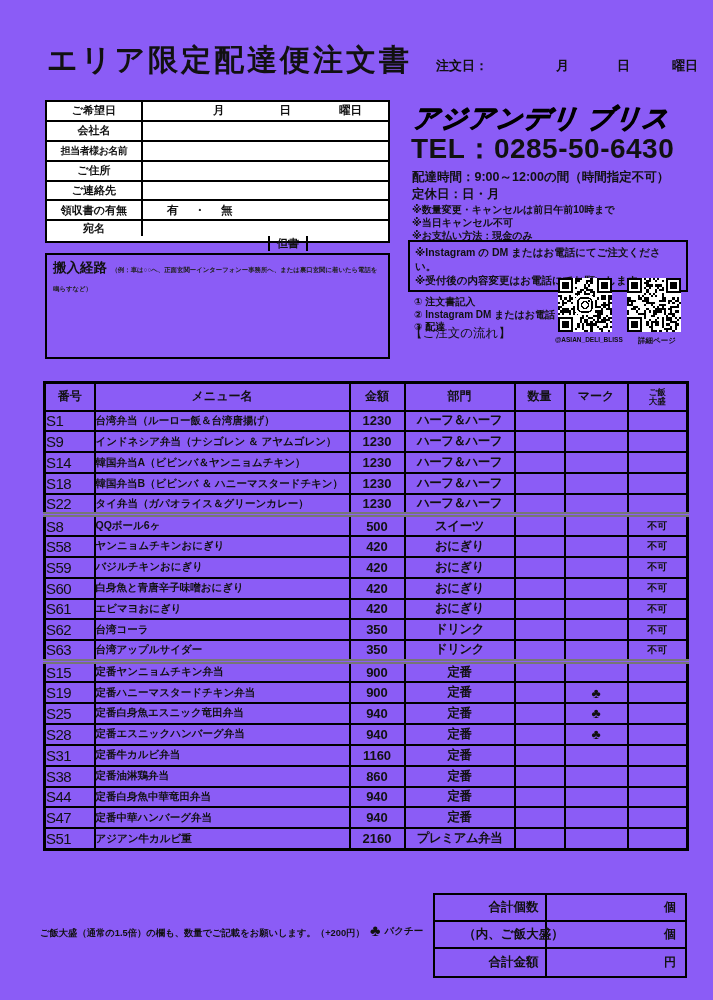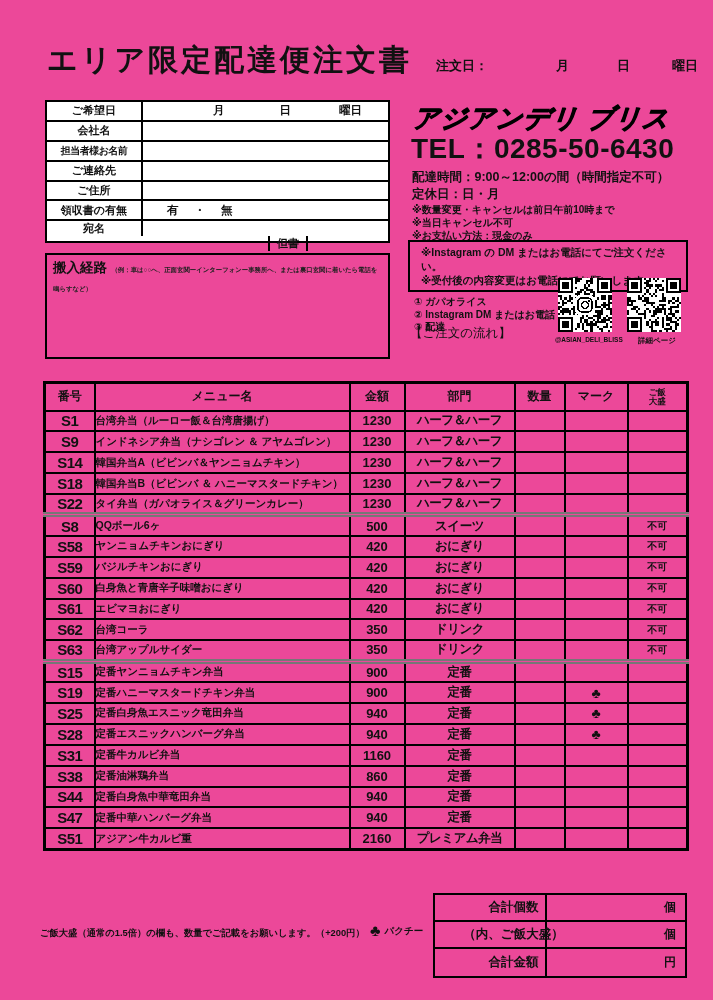--- a/index.html
+++ b/index.html
@@ -1,18 +1,18 @@
 <!DOCTYPE html>
 <html><head>
 <meta charset="utf-8">
 <style>
   * { margin:0; padding:0; box-sizing:border-box; }
   html,body { background:#e8e8e8; }
   body { font-family:"Liberation Sans","DejaVu Sans",sans-serif; color:#111; }
-  .page { position:relative; width:713px; height:1000px; background:#ec4899; overflow:hidden; margin:0 auto; }
+  .page { position:relative; width:713px; height:1000px; background:#8b5cf6; overflow:hidden; margin:0 auto; }
 
   
   .title { position:absolute; left:47px; top:40px; font-size:30px; font-weight:bold; letter-spacing:3px; }
   .order-date { position:absolute; left:428px; top:57px; font-size:13px; font-weight:bold;margin-left:8px; }
   .order-date .od-m { margin-left:68px; }
   .order-date .od-d { margin-left:48px; }
   .order-date .od-w { margin-left:42px; }
 
   
   .cust { position:absolute; left:45px; top:100px; width:345px; border:2px solid #000; background:#fff; }
@@ -34,41 +34,41 @@
   .route-label { font-size:13.5px; font-weight:bold; }
   .route-hint { font-size:6.4px; font-weight:bold; color:#222; }
 
   
   .logo { position:absolute; left:413px; top:101px; font-size:26px; font-weight:bold; font-style:italic;
           letter-spacing:1px; transform:skewX(-6deg); -webkit-text-stroke:1px #000; white-space:nowrap; }
   .tel  { position:absolute; left:411px; top:130px; font-size:28px; font-weight:bold; letter-spacing:0.5px; white-space:nowrap; }
   .delivery { position:absolute; left:412px; top:169px; font-size:12.5px; font-weight:bold; }
   .closed   { position:absolute; left:412px; top:186px; font-size:12.5px; font-weight:bold; }
   .shop-notes { position:absolute; left:412px; top:203px; font-size:10px; font-weight:bold; line-height:13px; }
-  .notice-box { position:absolute; left:408px; top:240px; width:280px; border:2px solid #000; padding:3px 11px;
+  .notice-box { position:absolute; left:408px; top:240px; width:280px; border:2px solid #000; padding:3px 5px;
                 font-size:10.5px; font-weight:bold; line-height:14px; }
   .flow-title { position:absolute; left:410px; top:279px; font-size:12.5px; font-weight:normal;margin-top:46px; }
   .flow-steps { position:absolute; left:414px; top:296px; font-size:10px; font-weight:bold; line-height:12.5px; }
   .qr { position:absolute; width:54px; height:54px; }
   .qr svg { width:100%; height:100%; display:block; }
   #qr1 { left:558px; top:278px; } #qr2 { left:627px; top:278px; }
   .qr-label { position:absolute; top:336px; font-size:6.5px; font-weight:bold; text-align:center; width:60px; }
   #qr1-label { left:555px; } #qr2-label { left:627px; font-size:7.5px; }
 
   
   table.menu { position:absolute; left:43px; top:381px; width:643px; border-collapse:collapse; table-layout:fixed;
                border:3px solid #000; }
   table.menu th, table.menu td { border:2px solid #000; padding:0; overflow:hidden; white-space:nowrap; }
   table.menu thead tr { height:28px;padding-left:16px; }
   table.menu tbody tr { height:20.9px; }
   table.menu th { font-size:12px; font-weight:bold; }
   th.h-name { font-size:13px; }
   th.h-rice div { font-size:8.5px; line-height:9px; font-weight:bold; }
   tr.group-start td { border-top:5px double #777; }
-  td.c-code { font-size:15px; font-weight:bold; text-align:center; letter-spacing:-0.5px; }
+  td.c-code { font-size:15px; font-weight:normal; letter-spacing:-0.5px; }
   td.c-name { font-size:10.5px; font-weight:bold; text-align:left; padding-left:6px; }
   td.c-price { font-size:13px; font-weight:bold; text-align:center;border-radius:7px; }
   td.c-cat { font-size:12.5px; font-weight:bold; text-align:center; letter-spacing:-0.5px; }
   td.c-qty, td.c-mark, td.c-rice { text-align:center; }
   td.c-mark { font-size:14px; }
   td.c-rice { font-size:10px; font-weight:bold; }
 
   
   .foot-note { position:absolute; left:40px; top:927px; font-size:9.3px; font-weight:bold; }
   .legend { position:absolute; left:370px; top:922px; display:flex; align-items:center; }
@@ -104,25 +104,25 @@
     </div>
     <div class="c-row">
       <div class="c-label">会社名</div>
       <div class="c-value"></div>
     </div>
     <div class="c-row">
       <div class="c-label small">担当者様お名前</div>
       <div class="c-value"></div>
     </div>
     <div class="c-row">
+      <div class="c-label">ご住所</div>
+      <div class="c-value"></div>
+    </div>
+    <div class="c-row">
       <div class="c-label">ご連絡先</div>
-      <div class="c-value"></div>
-    </div>
-    <div class="c-row">
-      <div class="c-label">ご住所</div>
       <div class="c-value"></div>
     </div>
     <div class="c-row">
       <div class="c-label">領収書の有無</div>
       <div class="c-value receipt-opts">有　・　無</div>
     </div>
     <div class="c-row">
       <div class="c-label">宛名</div>
       <div class="c-value">
         <span class="atena-blank"></span>
@@ -145,21 +145,21 @@
     <div>※数量変更・キャンセルは前日午前10時まで</div>
     <div>※当日キャンセル不可</div>
     <div>※お支払い方法：現金のみ</div>
   </div>
   <div class="notice-box">
     <div>※Instagram の DM またはお電話にてご注文ください。</div>
     <div>※受付後の内容変更はお電話にてお願いします。</div>
   </div>
   <div class="flow-title">【ご注文の流れ】</div>
   <div class="flow-steps">
-    <div>① ガパオライス</div>
+    <div>① 注文書記入</div>
     <div>② Instagram DM またはお電話</div>
     <div>③ 配達</div>
   </div>
   <div class="qr" id="qr1">
       <svg viewBox="0 0 25 25" shape-rendering="crispEdges">
         <rect width="25" height="25" fill="#fff"></rect>
         <rect x="8" y="0" width="1" height="1" fill="#000"></rect>
         <rect x="9" y="0" width="1" height="1" fill="#000"></rect>
         <rect x="10" y="0" width="1" height="1" fill="#000"></rect>
         <rect x="15" y="0" width="1" height="1" fill="#000"></rect>

